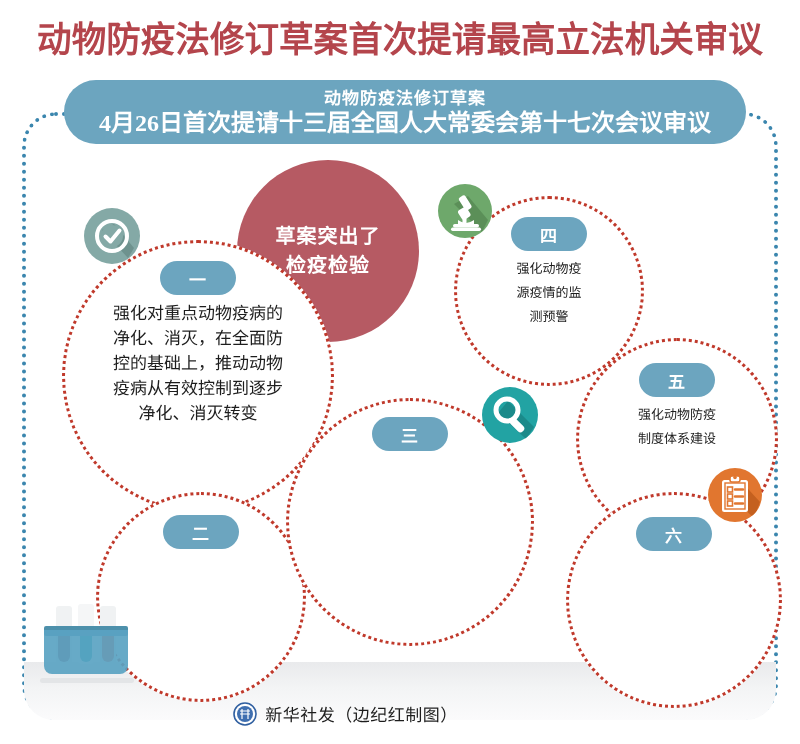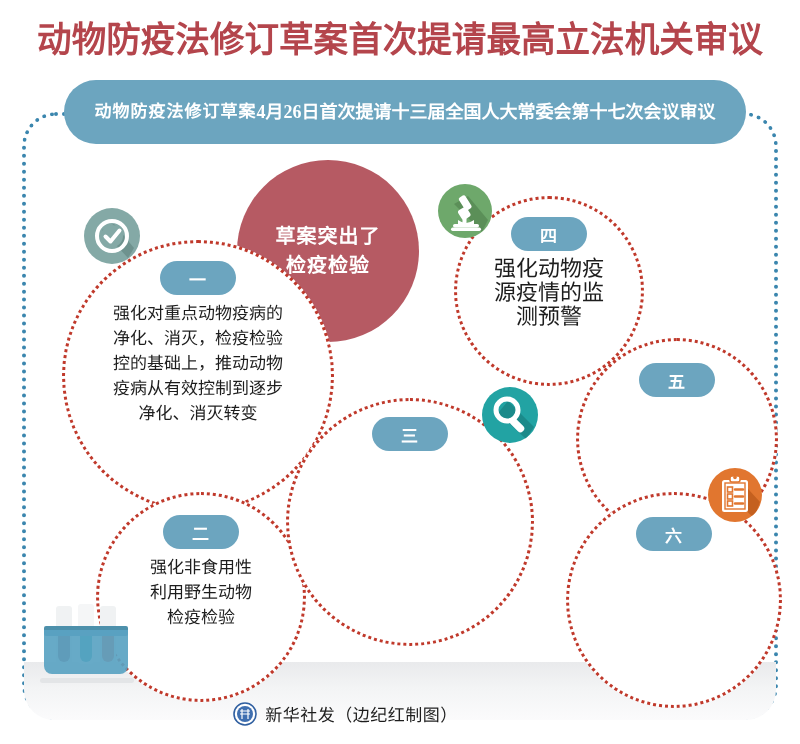--- a/index.html
+++ b/index.html
@@ -38,26 +38,26 @@
   }
 
   
   .banner{
     position:absolute;
     left:64px;top:80px;
     width:682px;height:64px;
     background:#6ca5bf;
     border-radius:32px;
     color:#ffffff;
-    display:flex;flex-direction:row;
+    display:flex;flex-direction:column;
     align-items:center;justify-content:center;
     z-index:6;
   }
   .banner .l1{font-size:17px;line-height:22px;font-weight:bold;letter-spacing:1px;}
-  .banner .l2{font-size:18px;line-height:26px;font-weight:bold;letter-spacing:0px;}
+  .banner .l2{font-size:24px;line-height:26px;font-weight:bold;letter-spacing:0px;}
 
   
   .ground{
     position:absolute;left:24px;bottom:24px;width:752px;height:58px;
     background:linear-gradient(to bottom,#e9eaec 0%,#f3f4f5 45%,#fbfbfc 100%);
     border-radius:0 0 30px 30px;
     z-index:1;
   }
 
   
@@ -97,21 +97,21 @@
   .btext{
     text-align:center;
     color:#1d1d1d;
     font-size:17px;
     line-height:25px;
     letter-spacing:0px;
     margin-top:6px;
     padding:0 6px;
     white-space:pre-line;
   }
-  .btext.sm{font-size:22px;line-height:24px;}
+  .btext.sm{font-size:13px;line-height:24px;}
 
   
   #b1{left:62px;top:240px;width:272px;height:272px;padding-top:18px;}
   #b2{left:96px;top:492px;width:210px;height:210px;padding-top:20px;}
   #b3{left:286px;top:398px;width:248px;height:248px;padding-top:16px;}
   #b4{left:454px;top:196px;width:190px;height:190px;padding-top:18px;}
   #b5{left:576px;top:338px;width:202px;height:202px;padding-top:22px;}
   #b6{left:566px;top:492px;width:216px;height:216px;padding-top:22px;}
 
   
@@ -158,46 +158,45 @@
   </div>
 
   <div class="center-circle">
     <span>草案突出了</span>
     <span>检疫检验</span>
   </div>
 
   <div class="bubble" id="b1">
     <div class="badge">一</div>
     <div class="btext">强化对重点动物疫病的
-净化、消灭，检疫检验
+净化、消灭，在全面防
 控的基础上，推动动物
 疫病从有效控制到逐步
 净化、消灭转变</div>
   </div>
 
   <div class="bubble" id="b2">
     <div class="badge">二</div>
-    <div class="btext">强化非食用性
-利用野生动物
-检疫检验</div>
   </div>
 
   <div class="bubble" id="b3">
     <div class="badge">三</div>
   </div>
 
   <div class="bubble" id="b4">
     <div class="badge">四</div>
     <div class="btext sm">强化动物疫
 源疫情的监
 测预警</div>
   </div>
 
   <div class="bubble" id="b5">
     <div class="badge">五</div>
+    <div class="btext sm">强化动物防疫
+制度体系建设</div>
   </div>
 
   <div class="bubble" id="b6">
     <div class="badge">六</div>
   </div>
 
   <div class="cicon" id="ic-check">
     <svg width="56" height="56" viewBox="0 0 56 56">
       <path d="M28 10 L48 46 L10 46 Z" fill="#6f938f" opacity="0"></path>
       <path d="M30 16 L50 40 L44 50 L18 22 Z" fill="#6e928e"></path>

